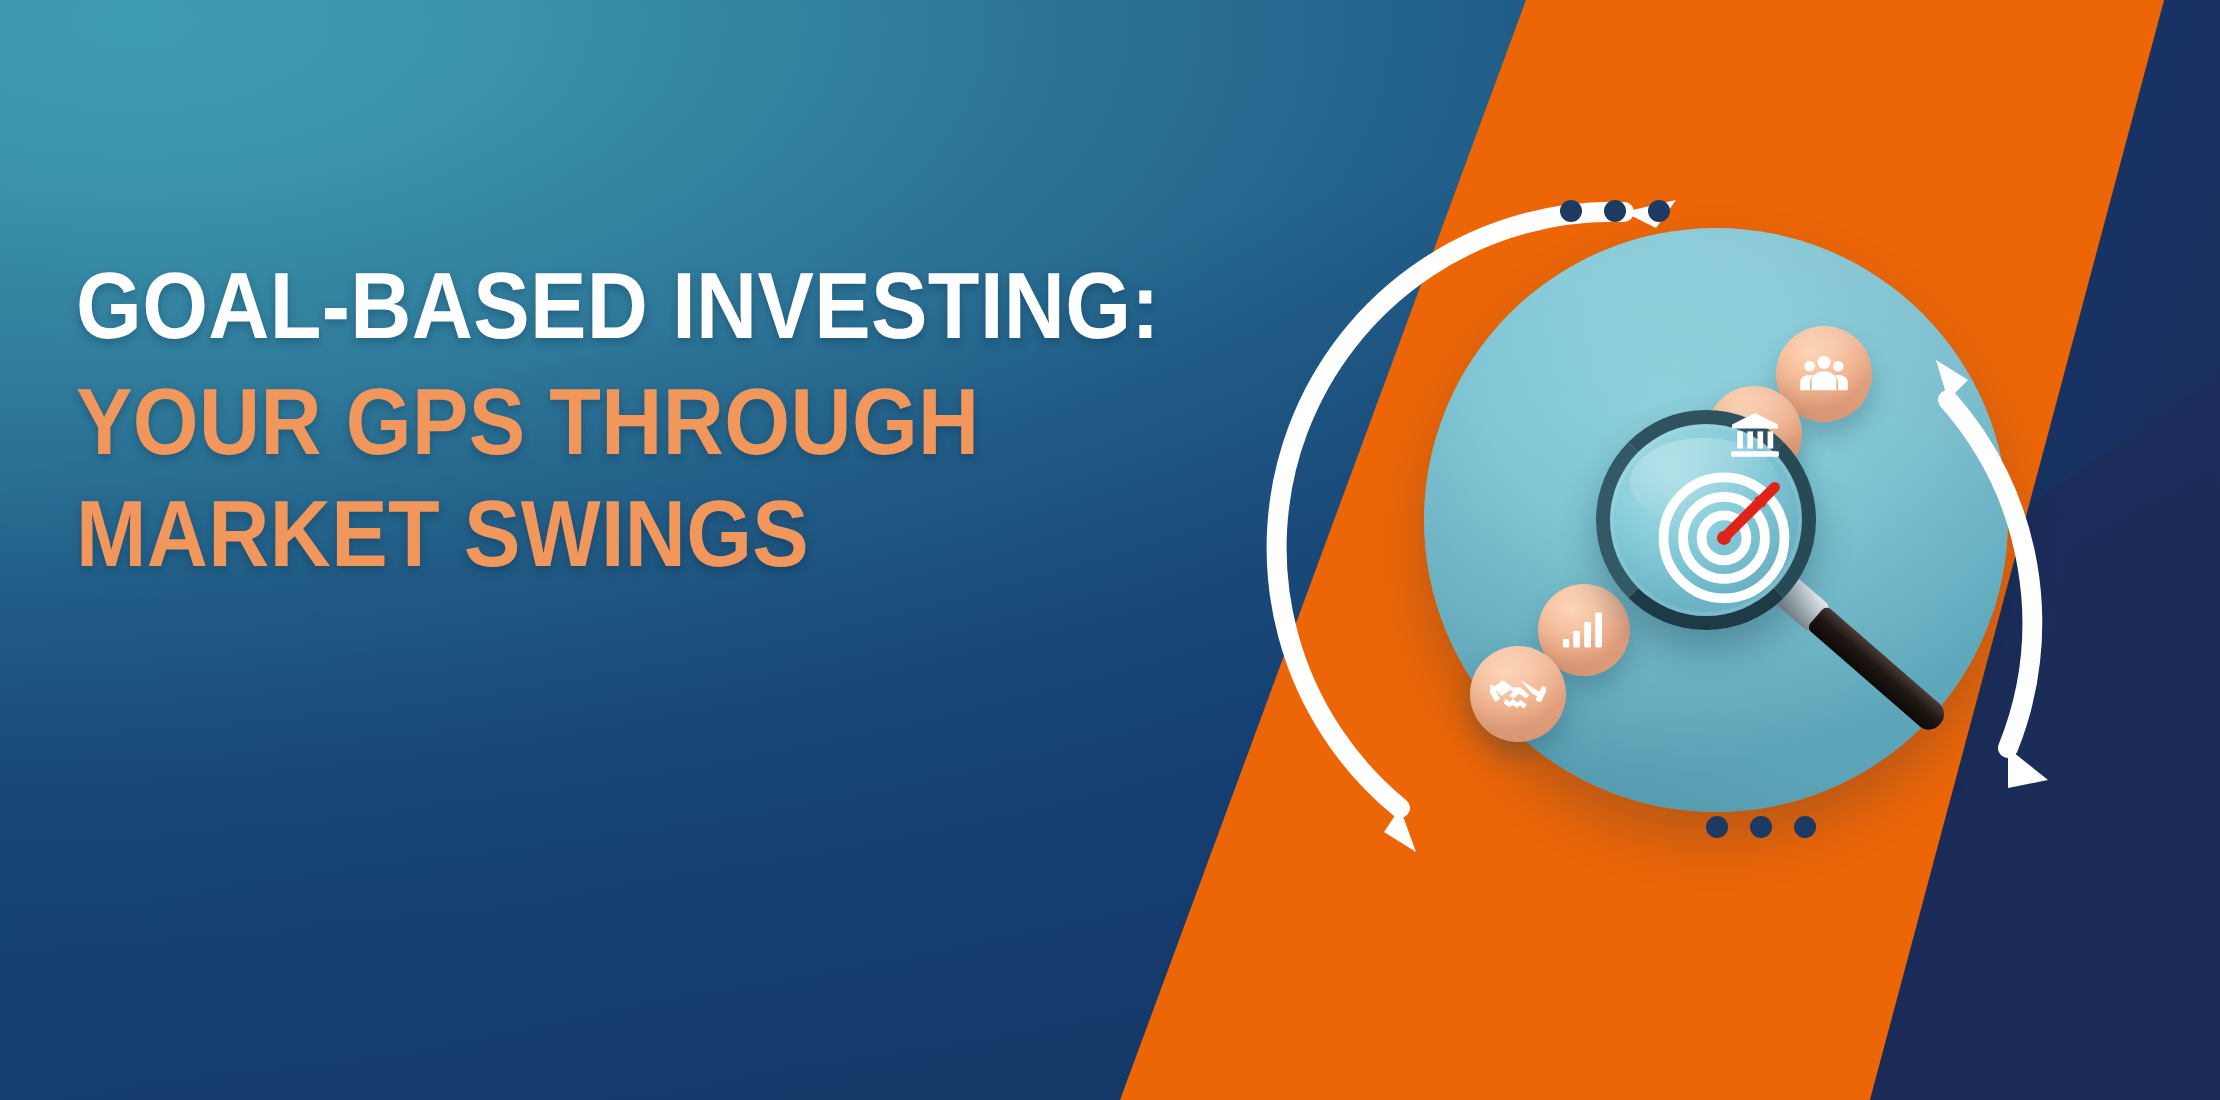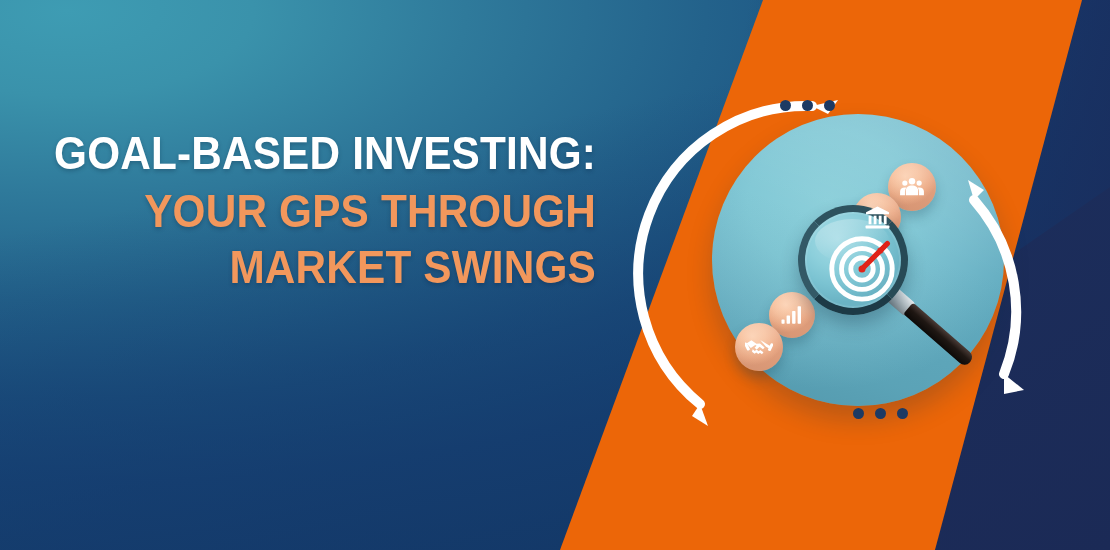--- a/index.html
+++ b/index.html
@@ -93,21 +93,21 @@
     position:absolute;inset:0;border-radius:50%;
     background:linear-gradient(200deg, rgba(255,255,255,.22) 0%, rgba(255,255,255,0) 45%, rgba(150,90,60,.15) 100%);
   }
   .tok-people{left:888px;top:163px;width:48px;height:48px;}
   .tok-bank  {left:853px;top:193px;width:48px;height:48px;}
   .tok-chart {left:769px;top:292px;width:46px;height:46px;}
   .tok-hands {left:735px;top:323px;width:48px;height:48px;}
   .token svg{position:relative;z-index:2;}
 
   
-  .headline{position:absolute;left:38px;top:130px;width:620px;text-align:right;}
+  .headline{position:absolute;left:38px;top:130px;width:620px;}
   .hl{
     margin:0;font-weight:700;letter-spacing:.2px;line-height:.98;
     font-size:47px;font-stretch:condensed;
     transform:scaleX(.90);transform-origin:left center;
     text-shadow:0 2px 5px rgba(8,30,55,.28);
     white-space:nowrap;
   }
   .hl-1{color:#ffffff;margin-bottom:12px;}
   .hl-2{color:#f2975c;margin-bottom:10px;}
   .hl-3{color:#f2975c;}

